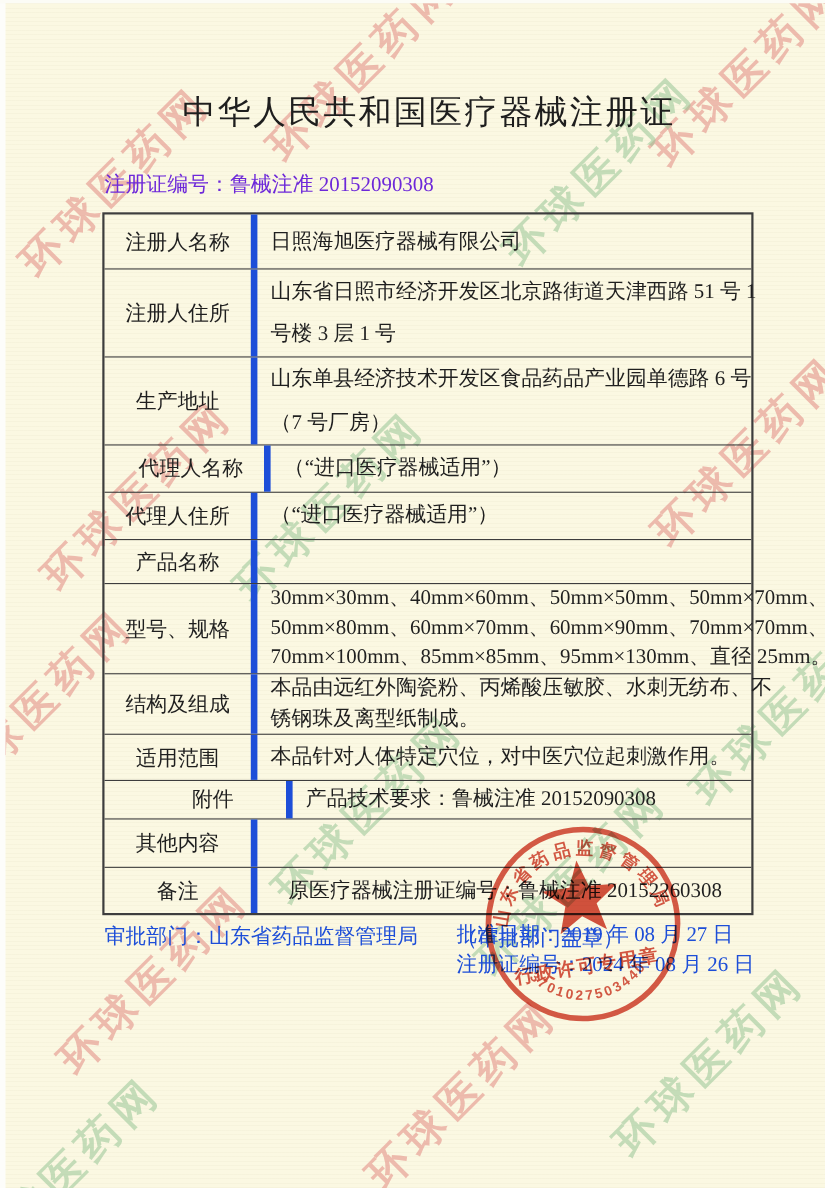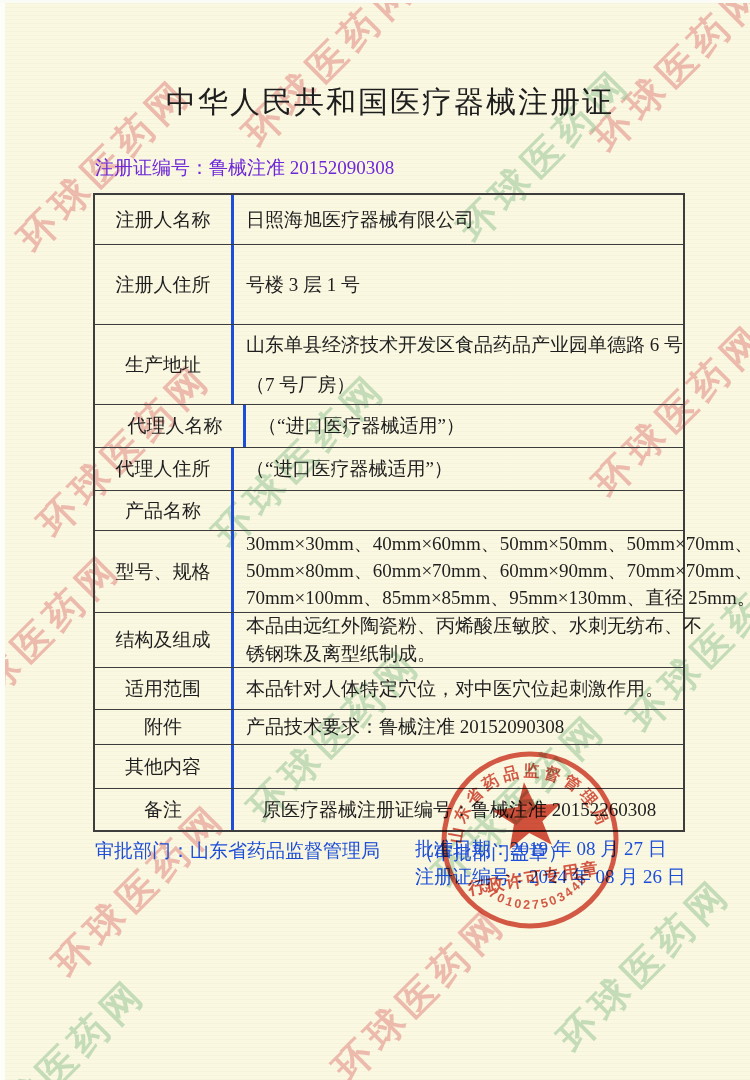--- a/index.html
+++ b/index.html
@@ -39,21 +39,21 @@
   }
 
   .cert-table{
     position:absolute;left:0;top:193px;width:592px;
     border:2px solid #3d3d3d;box-sizing:border-box;
     background:transparent;
   }
   .t-row{display:flex;border-bottom:1px solid #3d3d3d;box-sizing:border-box;}
   .t-row:last-child{border-bottom:none;}
   .t-label{
-    width:139px;flex:0 0 139px;border-right:3px solid #1d4ed8;
+    width:139px;flex:0 0 139px;border-right:6px solid #1d4ed8;
     display:flex;align-items:center;justify-content:center;
     font-size:19px;color:#1f1f1f;text-align:left;box-sizing:border-box;font-family:Liberation Mono, monospace;
   }
   .t-value{
     flex:1;display:flex;flex-direction:column;justify-content:center;
     padding:2px 4px 2px 12px;font-size:19px;color:#1f1f1f;box-sizing:border-box;
     line-height:1.55;
   }
   .t-value.indent{padding-left:28px;}
   .t-value .vline{white-space:nowrap;}
@@ -103,20 +103,21 @@
   <div class="cert-table" id="certTable">
       <div class="t-row" style="height: 50px;">
         <div class="t-label">注册人名称</div>
         <div class="t-value">
           <div class="vline">日照海旭医疗器械有限公司</div>
         </div>
       </div>
       <div class="t-row" style="height: 80px;">
         <div class="t-label">注册人住所</div>
         <div class="t-value" style="line-height: 2;">
+          <div class="vline">山东省日照市经济开发区北京路街道天津西路 51 号 1</div>
           <div class="vline">号楼 3 层 1 号</div>
         </div>
       </div>
       <div class="t-row" style="height: 80px;">
         <div class="t-label">生产地址</div>
         <div class="t-value" style="line-height: 2.1;">
           <div class="vline">山东单县经济技术开发区食品药品产业园单德路 6 号</div>
           <div class="vline">（7 号厂房）</div>
         </div>
       </div>
@@ -149,21 +150,21 @@
           <div class="vline">本品由远红外陶瓷粉、丙烯酸压敏胶、水刺无纺布、不</div>
           <div class="vline">锈钢珠及离型纸制成。</div>
         </div>
       </div>
       <div class="t-row" style="height: 42px;">
         <div class="t-label">适用范围</div>
         <div class="t-value">
           <div class="vline">本品针对人体特定穴位，对中医穴位起刺激作用。</div>
         </div>
       </div>
-      <div class="t-row" style="height: 35px;">
+      <div class="t-row" style="height: 35px; padding-left: 32px;">
         <div class="t-label">附件</div>
         <div class="t-value">
           <div class="vline">产品技术要求：鲁械注准 20152090308</div>
         </div>
       </div>
       <div class="t-row" style="height: 44px; gap: 44px;">
         <div class="t-label">其他内容</div>
         <div class="t-value">
           <div class="vline"></div>
         </div>

